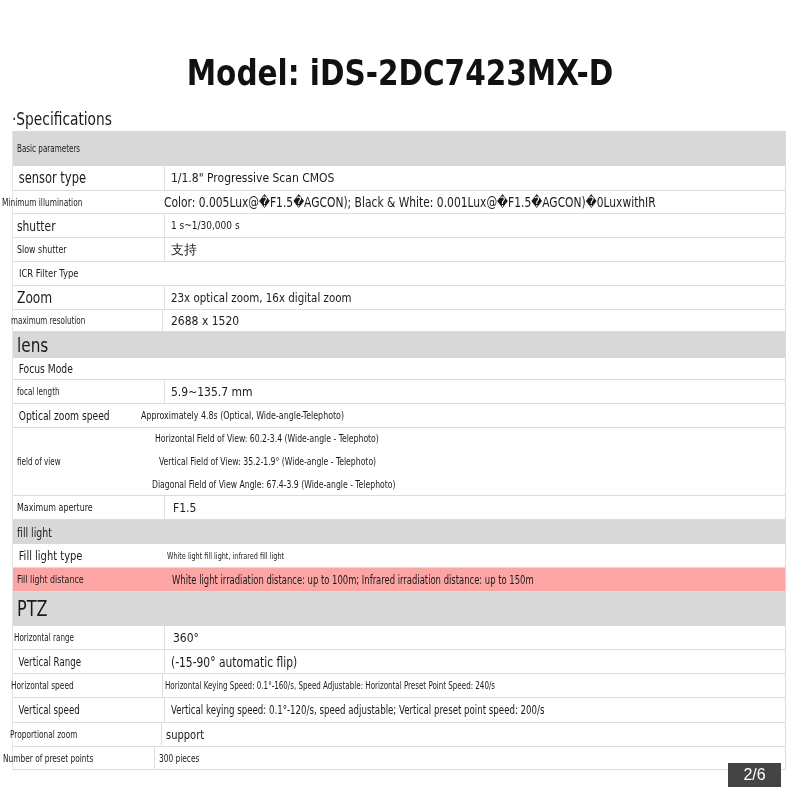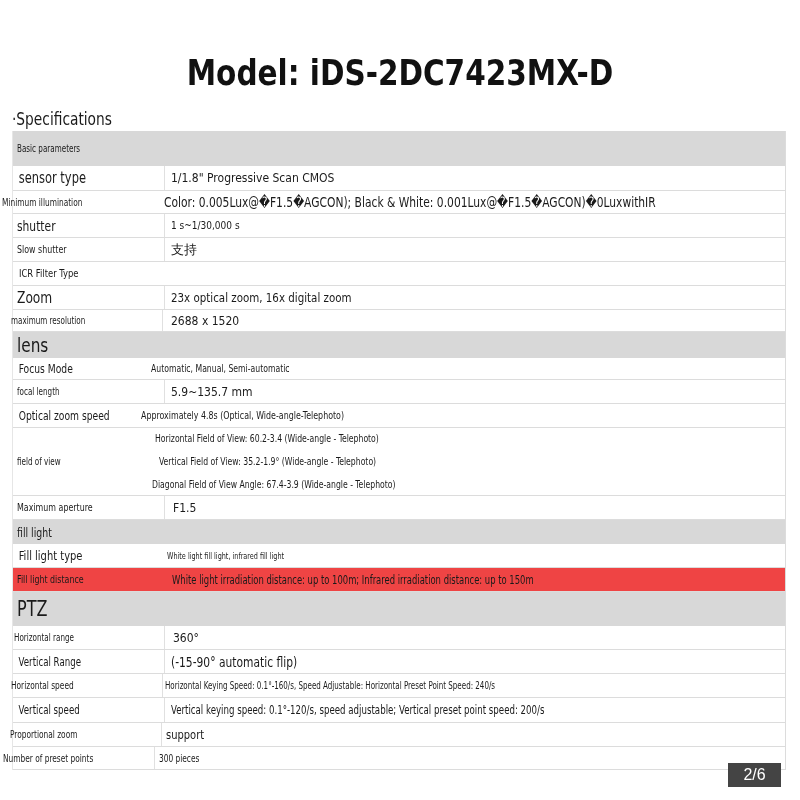--- a/index.html
+++ b/index.html
@@ -110,23 +110,20 @@
 
   <div class="row section" style="height:26px;align-items:flex-end">
     <div class="cell-label" style="font-size:20px;padding-left:4px">
         <span class="cond" style="transform:scaleX(0.85)">lens</span>
       </div>
   </div>
   <div class="row" style="height:22px">
     <div class="cell-label" style="font-size:12px;border-right:none">
         <span class="cond" style="transform:scaleX(0.85);padding-left:2px">Focus Mode</span>
       </div>
-    <div class="cell-value" style="font-size:11px;padding-left:0;margin-left:-14px">
-        <span class="cond" style="transform:scaleX(0.78)">Automatic, Manual, Semi-automatic</span>
-      </div>
   </div>
   <div class="row" style="height:24px">
     <div class="cell-label" style="font-size:10px">
         <span class="cond" style="transform:scaleX(0.8);padding-left:0">focal length</span>
       </div>
     <div class="cell-value" style="font-size:12px">
         <span>5.9~135.7 mm</span>
       </div>
   </div>
   <div class="row" style="height:24px">
@@ -162,21 +159,21 @@
       </div>
   </div>
   <div class="row" style="height:24px">
     <div class="cell-label" style="font-size:13px;border-right:none">
         <span class="cond" style="transform:scaleX(0.85);padding-left:2px">Fill light type</span>
       </div>
     <div class="cell-value" style="font-size:9px;padding-left:2px">
         <span class="cond" style="transform:scaleX(0.8)">White light fill light, infrared fill light</span>
       </div>
   </div>
-  <div class="row" style="height:24px;background:#ef4444">
+  <div class="row" style="height:24px;background:#fca5a5">
     <div class="cell-label" style="font-size:11px;border-right:none">
         <span class="cond" style="transform:scaleX(0.8);padding-left:0">Fill light distance</span>
       </div>
     <div class="cell-value" style="font-size:12px;padding-left:7px">
         <span class="cond" style="transform:scaleX(0.78)">White light irradiation distance: up to 100m; Infrared irradiation distance: up to 150m</span>
       </div>
   </div>
 
   <div class="row section" style="height:34px;align-items:flex-end">
     <div class="cell-label" style="font-size:21px;padding-left:4px">

